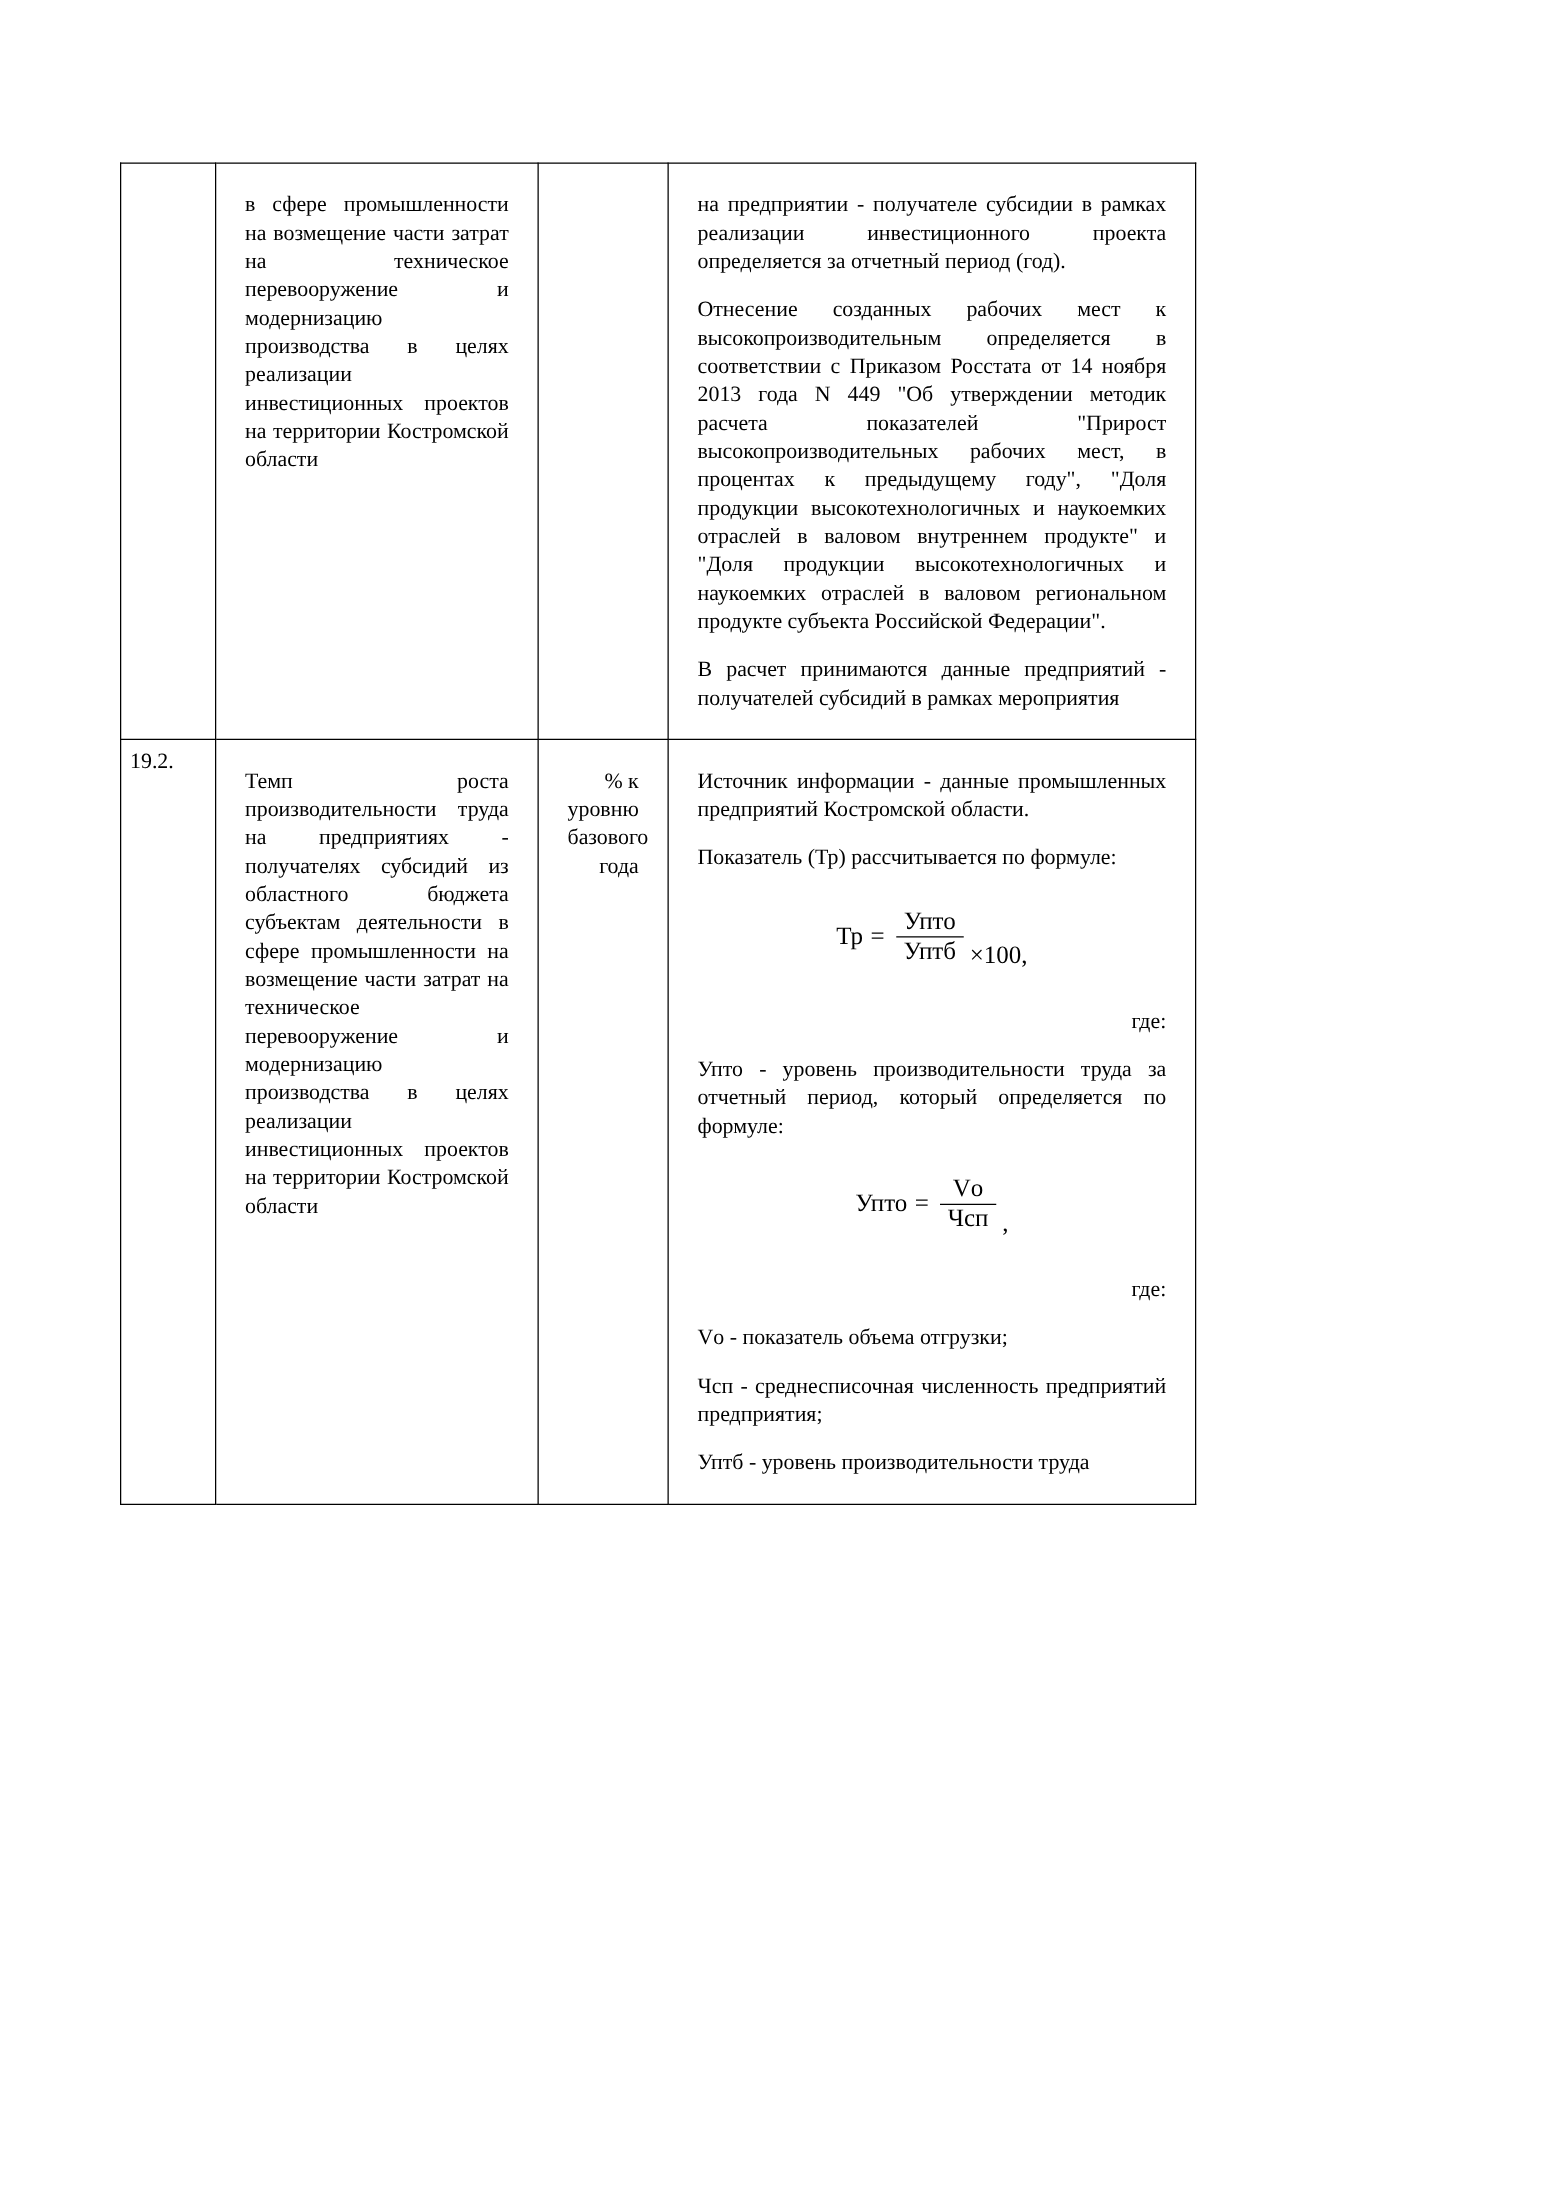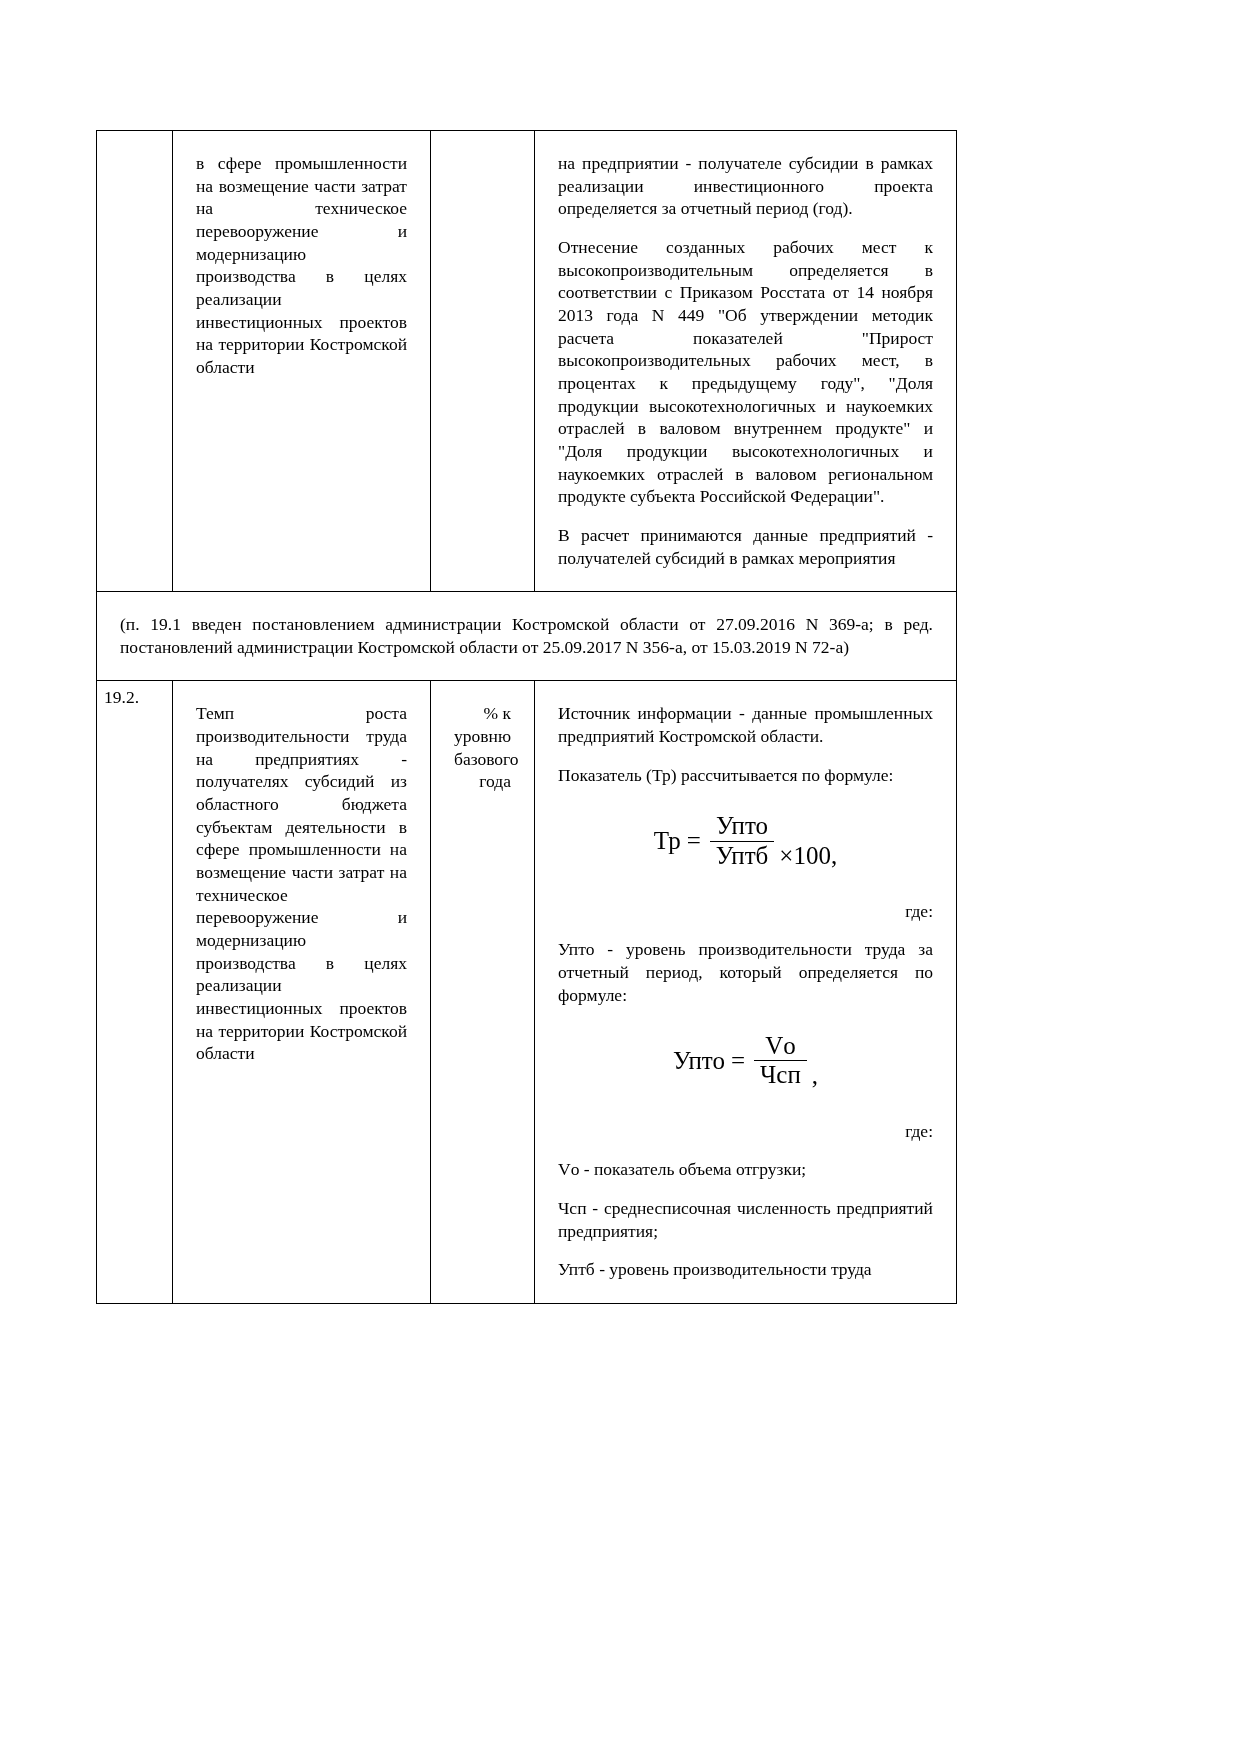--- a/index.html
+++ b/index.html
@@ -78,21 +78,21 @@
     text-align-last: left;
   }
 
   
   .formula-wrap {
     margin: 26px 0 30px 0;
     text-align: center;
   }
   .formula {
     display: inline-block;
-    font-size: 25px;
+    font-size: 20px;
     line-height: 1.05;
     white-space: nowrap;
   }
   .formula .lhs,
   .formula .eq,
   .formula .tail {
     display: inline-block;
     vertical-align: middle;
   }
   .formula .eq { padding: 0 6px; }
@@ -137,25 +137,20 @@
         <td class="unit-cell">
           <span></span>
         </td>
         <td>
           <p class="just">на предприятии - получателе субсидии в рамках реализации инвестиционного проекта определяется за отчетный период (год).</p>
           <p class="just">Отнесение созданных рабочих мест к высокопроизводительным определяется в соответствии с Приказом Росстата от 14 ноября 2013 года N 449 "Об утверждении методик расчета показателей "Прирост высокопроизводительных рабочих мест, в процентах к предыдущему году", "Доля продукции высокотехнологичных и наукоемких отраслей в валовом внутреннем продукте" и "Доля продукции высокотехнологичных и наукоемких отраслей в валовом региональном продукте субъекта Российской Федерации".</p>
           <p class="just">В расчет принимаются данные предприятий - получателей субсидий в рамках мероприятия</p>
         </td>
       </tr>
 
-      <tr>
-        <td class="note-cell" colspan="4">
-          <p class="just">(п. 19.1 введен постановлением администрации Костромской области от 27.09.2016 N 369-а; в ред. постановлений администрации Костромской области от 25.09.2017 N 356-а, от 15.03.2019 N 72-а)</p>
-        </td>
-      </tr>
 
       <tr>
         <td class="num-cell">
           <span>19.2.</span>
         </td>
         <td>
           <p class="just">Темп роста производительности труда на предприятиях - получателях субсидий из областного бюджета субъектам деятельности в сфере промышленности на возмещение части затрат на техническое перевооружение и модернизацию производства в целях реализации инвестиционных проектов на территории Костромской области</p>
         </td>
         <td class="unit-cell">
           <p>% к уровню базового года</p>

